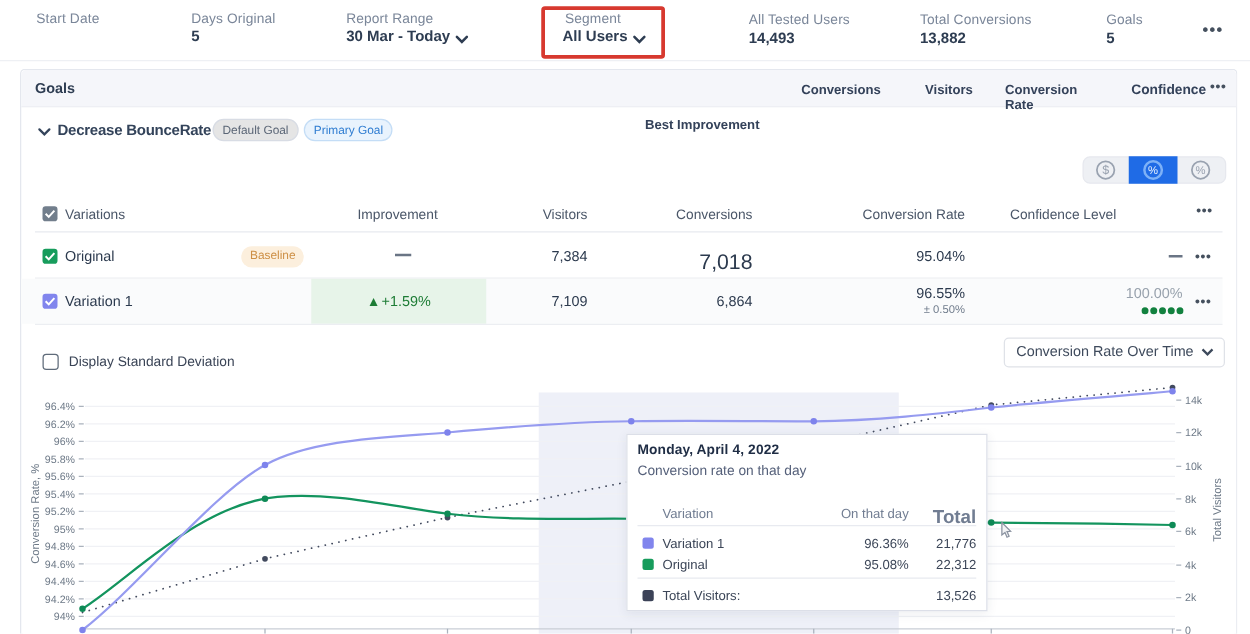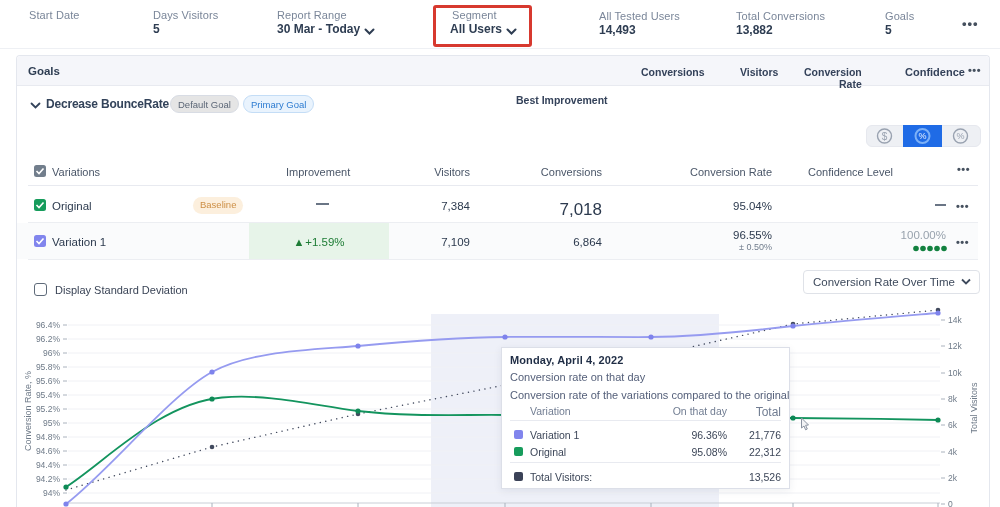--- a/index.html
+++ b/index.html
@@ -4,26 +4,26 @@
 <style>
   * { margin:0; padding:0; box-sizing:border-box; }
   html,body { width:1000px; height:507px; overflow:hidden; background:#fff;
     font-family:"Liberation Sans", sans-serif; }
   .abs { position:absolute; }
   .lbl { font-size:11px; color:#7a8699; letter-spacing:.1px; }
   .val { font-size:12px; font-weight:bold; color:#2e3d52; }
 </style>
 </head>
 <body>
-<div class="abs" style="left:0;top:0;width:848px;height:507px;text-align:right;">
+<div class="abs" style="left:0;top:0;width:848px;height:507px;">
 
   <div class="abs lbl" style="left:29px;top:9px;">Start Date</div>
   <div class="abs val" style="left:29px;top:22px;margin-top:40px;">Mar 30 2022</div>
 
-  <div class="abs lbl" style="left:153px;top:9px;">Days Visitors</div>
+  <div class="abs lbl" style="left:153px;top:9px;">Days Original</div>
   <div class="abs val" style="left:153px;top:22px;">5</div>
 
   <div class="abs lbl" style="left:277px;top:9px;">Report Range</div>
   <div class="abs val" style="left:277px;top:22px;">30 Mar - Today</div>
   <svg class="abs" style="left:364px;top:28px;" width="11" height="8">
       <path d="M1.5 1.5 L5.5 5.5 L9.5 1.5" stroke="#2e3d52" stroke-width="2" fill="none" stroke-linecap="round"></path>
     </svg>
 
   <div class="abs" style="left:433px;top:5px;width:99px;height:42px;border:3px solid #d7392f;border-radius:3px;"></div>
   <div class="abs lbl" style="left:452px;top:9px;">Segment</div>
@@ -247,24 +247,23 @@
         <circle cx="505" cy="337" r="2.6"></circle>
       <circle cx="651" cy="337" r="2.6"></circle>
         <circle cx="793" cy="326" r="2.6"></circle>
       <circle cx="938" cy="313" r="2.6"></circle>
     </g>
   </svg>
 
   <div class="abs" style="left:501px;top:347px;width:289px;height:142px;background:#fff;border:1px solid #dcdfe8;box-shadow:0 2px 8px rgba(40,50,80,.08);"></div>
   <div class="abs" style="left:510px;top:354px;font-size:11px;font-weight:bold;color:#1f2d45;letter-spacing:.1px;">Monday, April 4, 2022</div>
   <div class="abs" style="left:510px;top:371px;font-size:11px;color:#55607a;white-space:nowrap;">Conversion rate on that day</div>
-  <div class="abs" style="left:510px;top:389px;font-size:11px;color:#55607a;white-space:nowrap;">Conversion rate of the variations compared to the original</div>
   <div class="abs" style="left:530px;top:405px;font-size:10.5px;color:#717d92;">Variation</div>
   <div class="abs" style="left:727px;top:405px;font-size:10.5px;color:#717d92;transform:translateX(-100%);white-space:nowrap;">On that day</div>
-  <div class="abs" style="left:781px;top:405px;font-size:12px;color:#717d92;transform:translateX(-100%);white-space:nowrap;">Total</div>
+  <div class="abs" style="left:781px;top:405px;font-size:15px;color:#717d92;transform:translateX(-100%);white-space:nowrap;font-weight:bold;">Total</div>
   <div class="abs" style="left:510px;top:420px;width:271px;height:1px;background:#e8eaf0;"></div>
   <div class="abs" style="left:514px;top:430px;width:9px;height:9px;background:#8185ed;border-radius:2px;"></div>
   <div class="abs" style="left:530px;top:429px;font-size:10.5px;color:#3c4658;">Variation 1</div>
   <div class="abs" style="left:727px;top:429px;font-size:10.5px;color:#3c4658;transform:translateX(-100%);white-space:nowrap;">96.36%</div>
   <div class="abs" style="left:781px;top:429px;font-size:10.5px;color:#3c4658;transform:translateX(-100%);white-space:nowrap;">21,776</div>
   <div class="abs" style="left:514px;top:447px;width:9px;height:9px;background:#179c5c;border-radius:2px;"></div>
   <div class="abs" style="left:530px;top:446px;font-size:10.5px;color:#3c4658;">Original</div>
   <div class="abs" style="left:727px;top:446px;font-size:10.5px;color:#3c4658;transform:translateX(-100%);white-space:nowrap;">95.08%</div>
   <div class="abs" style="left:781px;top:446px;font-size:10.5px;color:#3c4658;transform:translateX(-100%);white-space:nowrap;">22,312</div>
   <div class="abs" style="left:510px;top:462px;width:271px;height:1px;background:#e8eaf0;"></div>

